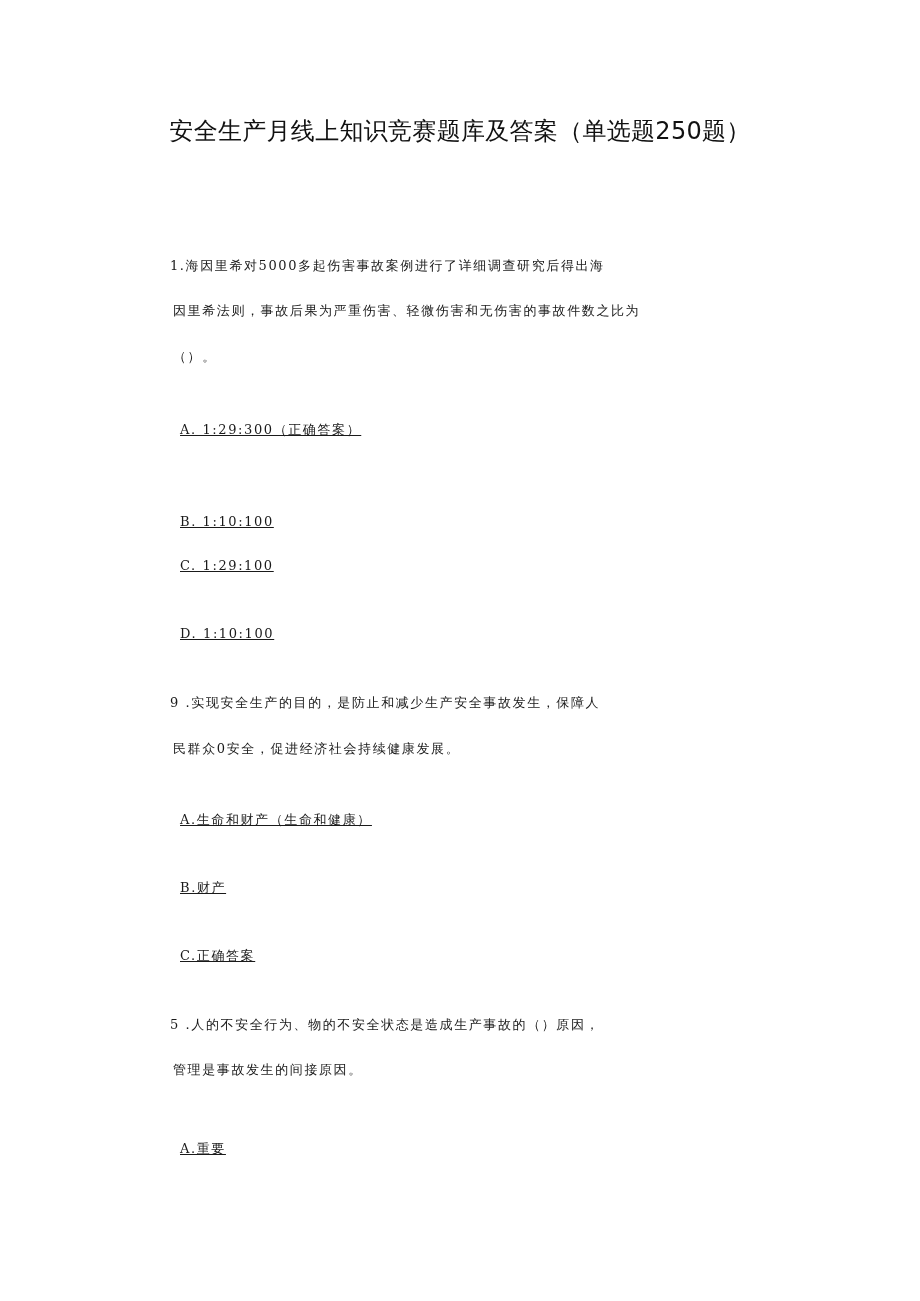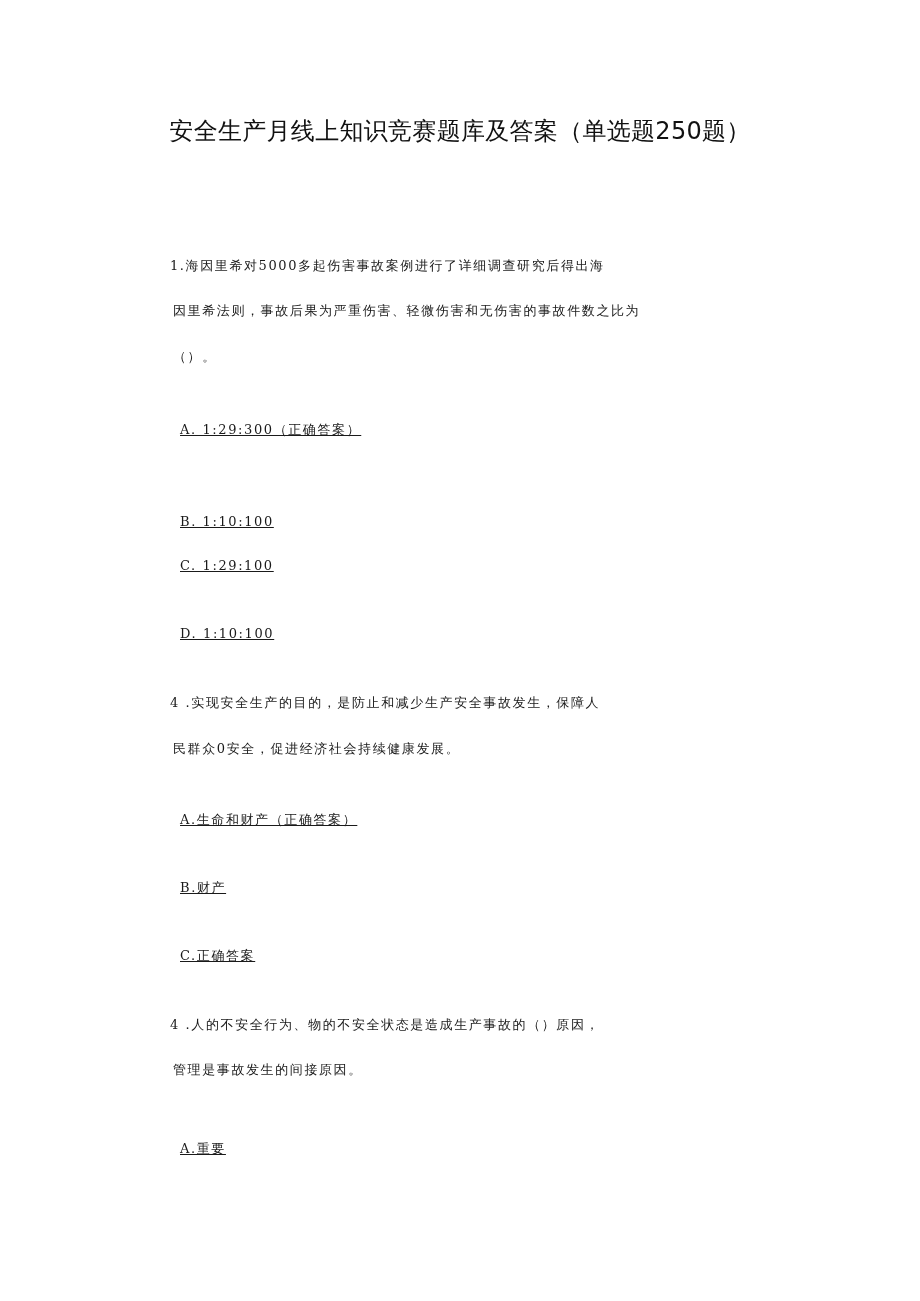--- a/index.html
+++ b/index.html
@@ -59,28 +59,28 @@
     <div class="line flush" style="top:297px;">因里希法则，事故后果为严重伤害、轻微伤害和无伤害的事故件数之比为</div>
     <div class="line flush" style="top:343px;">（）。</div>
 
     <div class="line opt" style="top:416px;">A. 1:29:300（正确答案）</div>
     <div class="line opt" style="top:484px;margin-top:24px;">B. 1:10:100</div>
     <div class="line opt" style="top:552px;">C. 1:29:100</div>
     <div class="line opt" style="top:620px;">D. 1:10:100</div>
   </div>
 
   <div>
-    <div class="line indent" style="top:689px;">4 .实现安全生产的目的，是防止和减少生产安全事故发生，保障人</div>
+    <div class="line indent" style="top:689px;">9 .实现安全生产的目的，是防止和减少生产安全事故发生，保障人</div>
     <div class="line flush" style="top:735px;text-align:center;">民群众0安全，促进经济社会持续健康发展。</div>
 
-    <div class="line opt" style="top:806px;">A.生命和财产（正确答案）</div>
+    <div class="line opt" style="top:806px;">A.生命和财产（生命和健康）</div>
     <div class="line opt" style="top:874px;">B.财产</div>
     <div class="line opt" style="top:942px;">C.正确答案</div>
   </div>
 
   <div>
-    <div class="line indent" style="top:1011px;">4 .人的不安全行为、物的不安全状态是造成生产事故的（）原因，</div>
+    <div class="line indent" style="top:1011px;">5 .人的不安全行为、物的不安全状态是造成生产事故的（）原因，</div>
     <div class="line flush" style="top:1056px;">管理是事故发生的间接原因。</div>
 
     <div class="line opt" style="top:1135px;">A.重要</div>
   </div>
 
 </div>
 
 </body></html>

